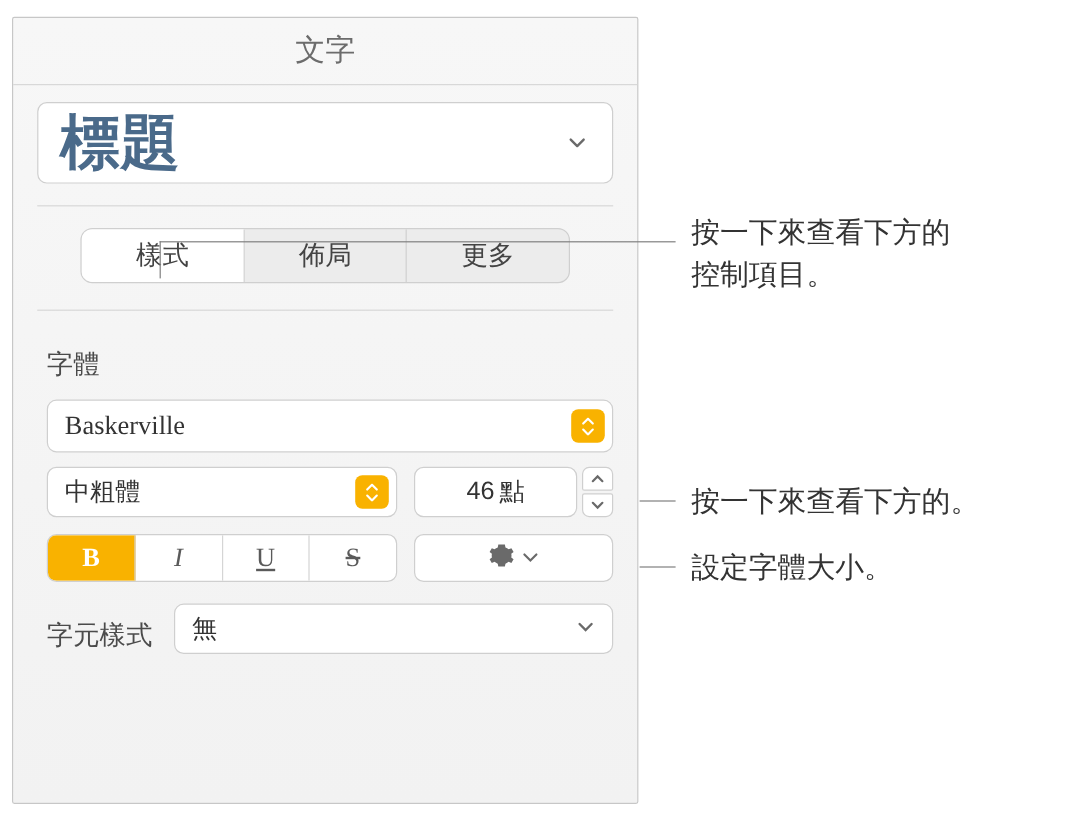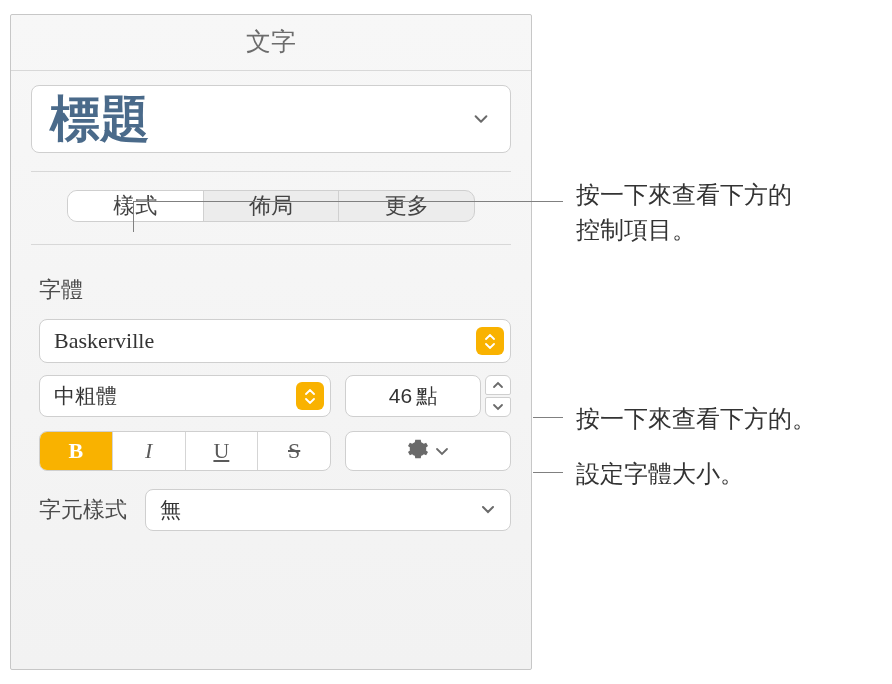--- a/index.html
+++ b/index.html
@@ -55,21 +55,21 @@
       margin: 18px 20px 0 20px;
       border: none;
       border-top: 1px solid #d8d8d8;
     }
     .seg-control {
       display: flex;
       margin: 18px 56px 0 56px;
       background: #ececec;
       border: 1px solid #cfcfcf;
       border-radius: 10px;
-      height: 32px;
+      height: 46px;
       overflow: hidden;
     }
     .seg-item {
       flex: 1;
       display: flex;
       align-items: center;
       justify-content: center;
       font-size: 22px;
       color: #444;
       border-right: 1px solid #d0d0d0;
@@ -217,21 +217,21 @@
       border-radius: 8px;
       display: flex;
       align-items: center;
       justify-content: center;
       gap: 6px;
       cursor: pointer;
     }
     .char-style-row {
       margin: 18px 20px 0 28px;
       display: flex;
-      align-items: center;
+      align-items: flex-end;
       gap: 18px;
     }
     .char-style-label {
       font-size: 22px;
       color: #4b4b4b;
       flex-shrink: 0;
     }
     .char-style-popup {
       flex: 1;
       height: 42px;

